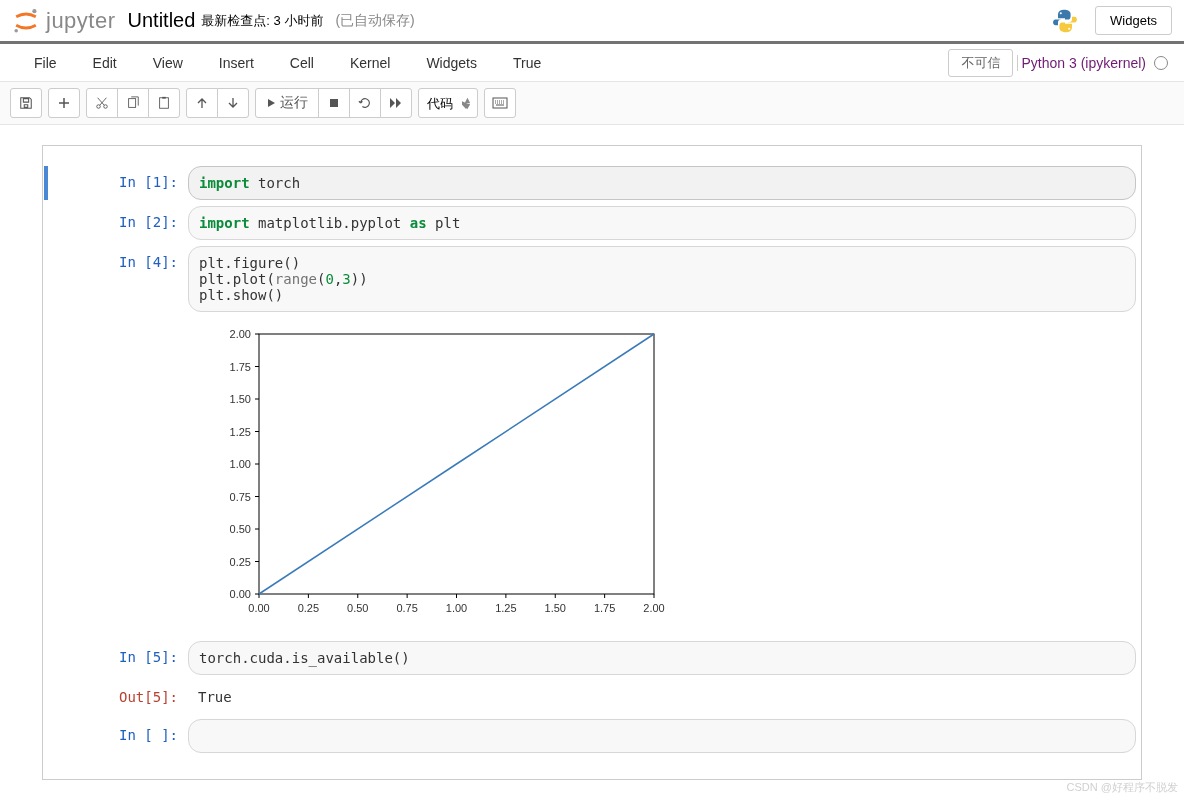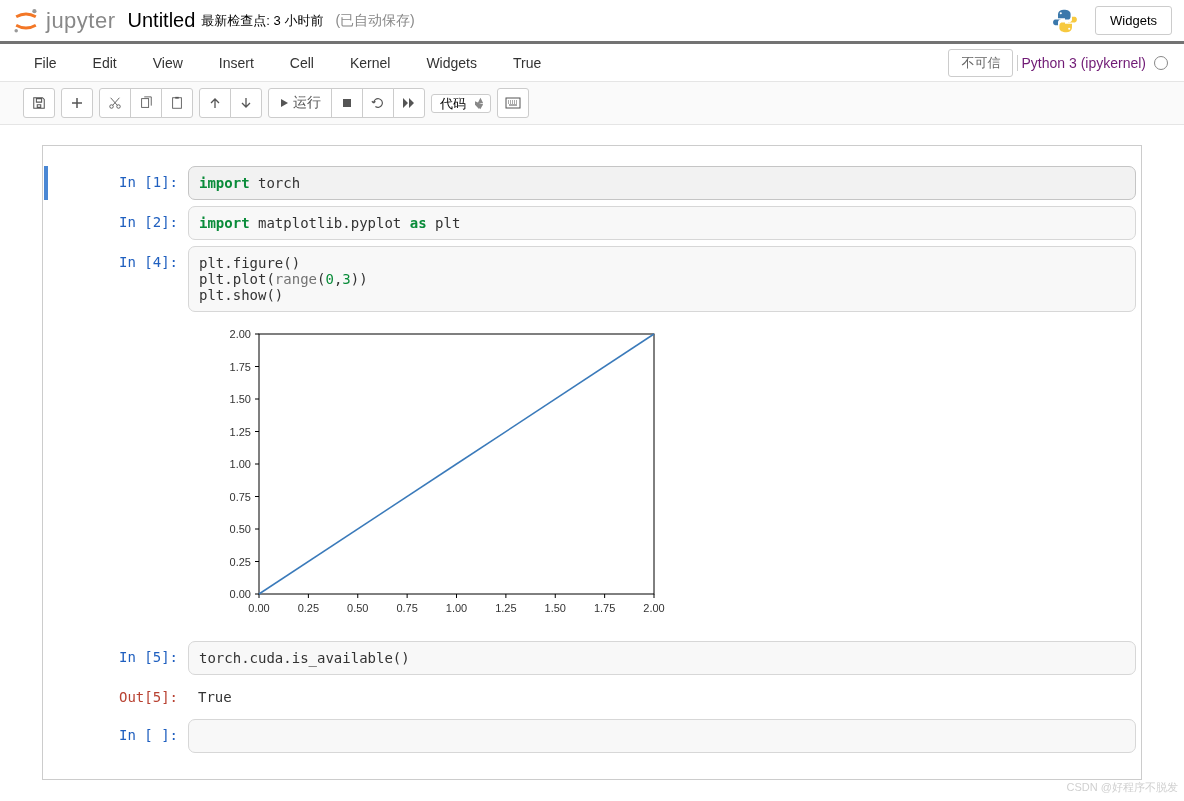--- a/index.html
+++ b/index.html
@@ -13,40 +13,40 @@
 .autosave { font-size: 14px; color: #888; margin-left: 12px; }
 .header-spacer { flex: 1; }
 .python-icon { width: 28px; height: 28px; margin-right: 16px; }
 .logout-btn { border: 1px solid #ccc; background: #fff; padding: 6px 14px; font-size: 13px; border-radius: 3px; cursor: pointer; }
 .menubar { display: flex; align-items: center; padding: 0 16px; border-bottom: 1px solid #e5e5e5; height: 38px; }
 .menu-item { padding: 8px 18px; font-size: 14px; cursor: pointer; color: #333; }
 .menubar-spacer { flex: 1; }
 .trust-badge { border: 1px solid #ccc; padding: 4px 12px; font-size: 13px; color: #666; border-radius: 3px; margin-right: 4px; }
 .kernel-name { font-size: 14px; color: #701a75; padding-left: 3px; border-left: 1px solid #ccc; }
 .kernel-idle { width: 14px; height: 14px; border: 1.5px solid #888; border-radius: 50%; display: inline-block; margin-left: 8px; vertical-align: middle; }
-.toolbar { display: flex; align-items: center; gap: 6px; padding: 6px 23px; border-bottom: 1px solid #e5e5e5; background: #fafafa; }
+.toolbar { display: flex; gap: 6px; padding: 6px 10px; border-bottom: 1px solid #e5e5e5; background: #fafafa; }
 .tool-btn { border: 1px solid #ccc; background: #fff; width: 32px; height: 30px; display: flex; align-items: center; justify-content: center; font-size: 14px; border-radius: 3px; cursor: pointer; color: #555; }
 .tool-btn.run { width: auto; padding: 0 10px; gap: 4px; }
 .tool-group { display: flex; gap: 0; }
 .tool-group .tool-btn { border-radius: 0; margin-left: -1px; }
 .tool-group .tool-btn:first-child { border-radius: 3px 0 0 3px; margin-left: 0; }
 .tool-group .tool-btn:last-child { border-radius: 0 3px 3px 0; }
-.cell-type-select { border: 1px solid #ccc; height: 19px; padding: 0 24px 0 8px; font-size: 13px; border-radius: 3px; background: #fff; appearance: none; position: relative; }
+.cell-type-select { border: 1px solid #ccc; height: 30px; padding: 0 24px 0 8px; font-size: 13px; border-radius: 3px; background: #fff; appearance: none; position: relative; }
 .select-wrapper { position: relative; }
 .select-wrapper::after { content: ""; position: absolute; right: 8px; top: 50%; transform: translateY(-50%); width: 8px; height: 12px; background: linear-gradient(#888,#888); clip-path: polygon(0 35%, 50% 0, 100% 35%, 100% 35%, 50% 0, 0 35%, 0 65%, 50% 100%, 100% 65%); pointer-events: none; font-size: 8px; color: #888; }
 .select-arrows { position: absolute; right: 6px; top: 50%; transform: translateY(-50%); pointer-events: none; font-size: 9px; line-height: 6px; color: #888; }
 .notebook-container { padding: 20px 20px; max-width: 1140px; margin: 0 auto; }
 .cells-wrapper { border: 1px solid #ccc; padding: 20px 5px; }
 .cell { display: flex; margin-bottom: 6px; }
 .cell.selected { border-left: 4px solid #4a87d4; margin-left: -4px; }
 .cell.selected .input-area { background: #f2f2f2; border: 1px solid #c5c5c5; }
 .prompt { width: 140px; text-align: right; padding: 8px 10px 8px 0; font-family: Menlo, Monaco, monospace; font-size: 14px; flex-shrink: 0; }
 .prompt.in { color: #1f5fbf; }
 .prompt.out { color: #b84131; }
-.input-area { flex: 1; border: 1px solid #d7d7d7; background: #f8f8f8; padding: 8px 10px; border-radius: 7px; font-family: Menlo, Monaco, monospace; font-size: 14px; white-space: pre; overflow-x: auto; }
+.input-area { flex: 1; border: 1px solid #d7d7d7; background: #f8f8f8; padding: 8px 10px; border-radius: 13px; font-family: Menlo, Monaco, monospace; font-size: 14px; white-space: pre; overflow-x: auto; }
 .output-area { flex: 1; padding: 8px 10px; font-family: Menlo, Monaco, monospace; font-size: 14px; }
 .kw { color: #0a8c3a; font-weight: bold; }
 .builtin { color: #737373; }
 .num { color: #0a8c3a; }
 .chart { padding: 4px 0 0 16px; }
 .chart-svg { width: 470px; height: 310px; }
 .axis-line { stroke: #000; stroke-width: 1; fill: none; }
 .tick { stroke: #000; stroke-width: 1; }
 .tick-label { font-size: 11px; fill: #333; font-family: Arial, sans-serif; }
 .plot-line { stroke: #3a7aba; stroke-width: 1.5; fill: none; }

